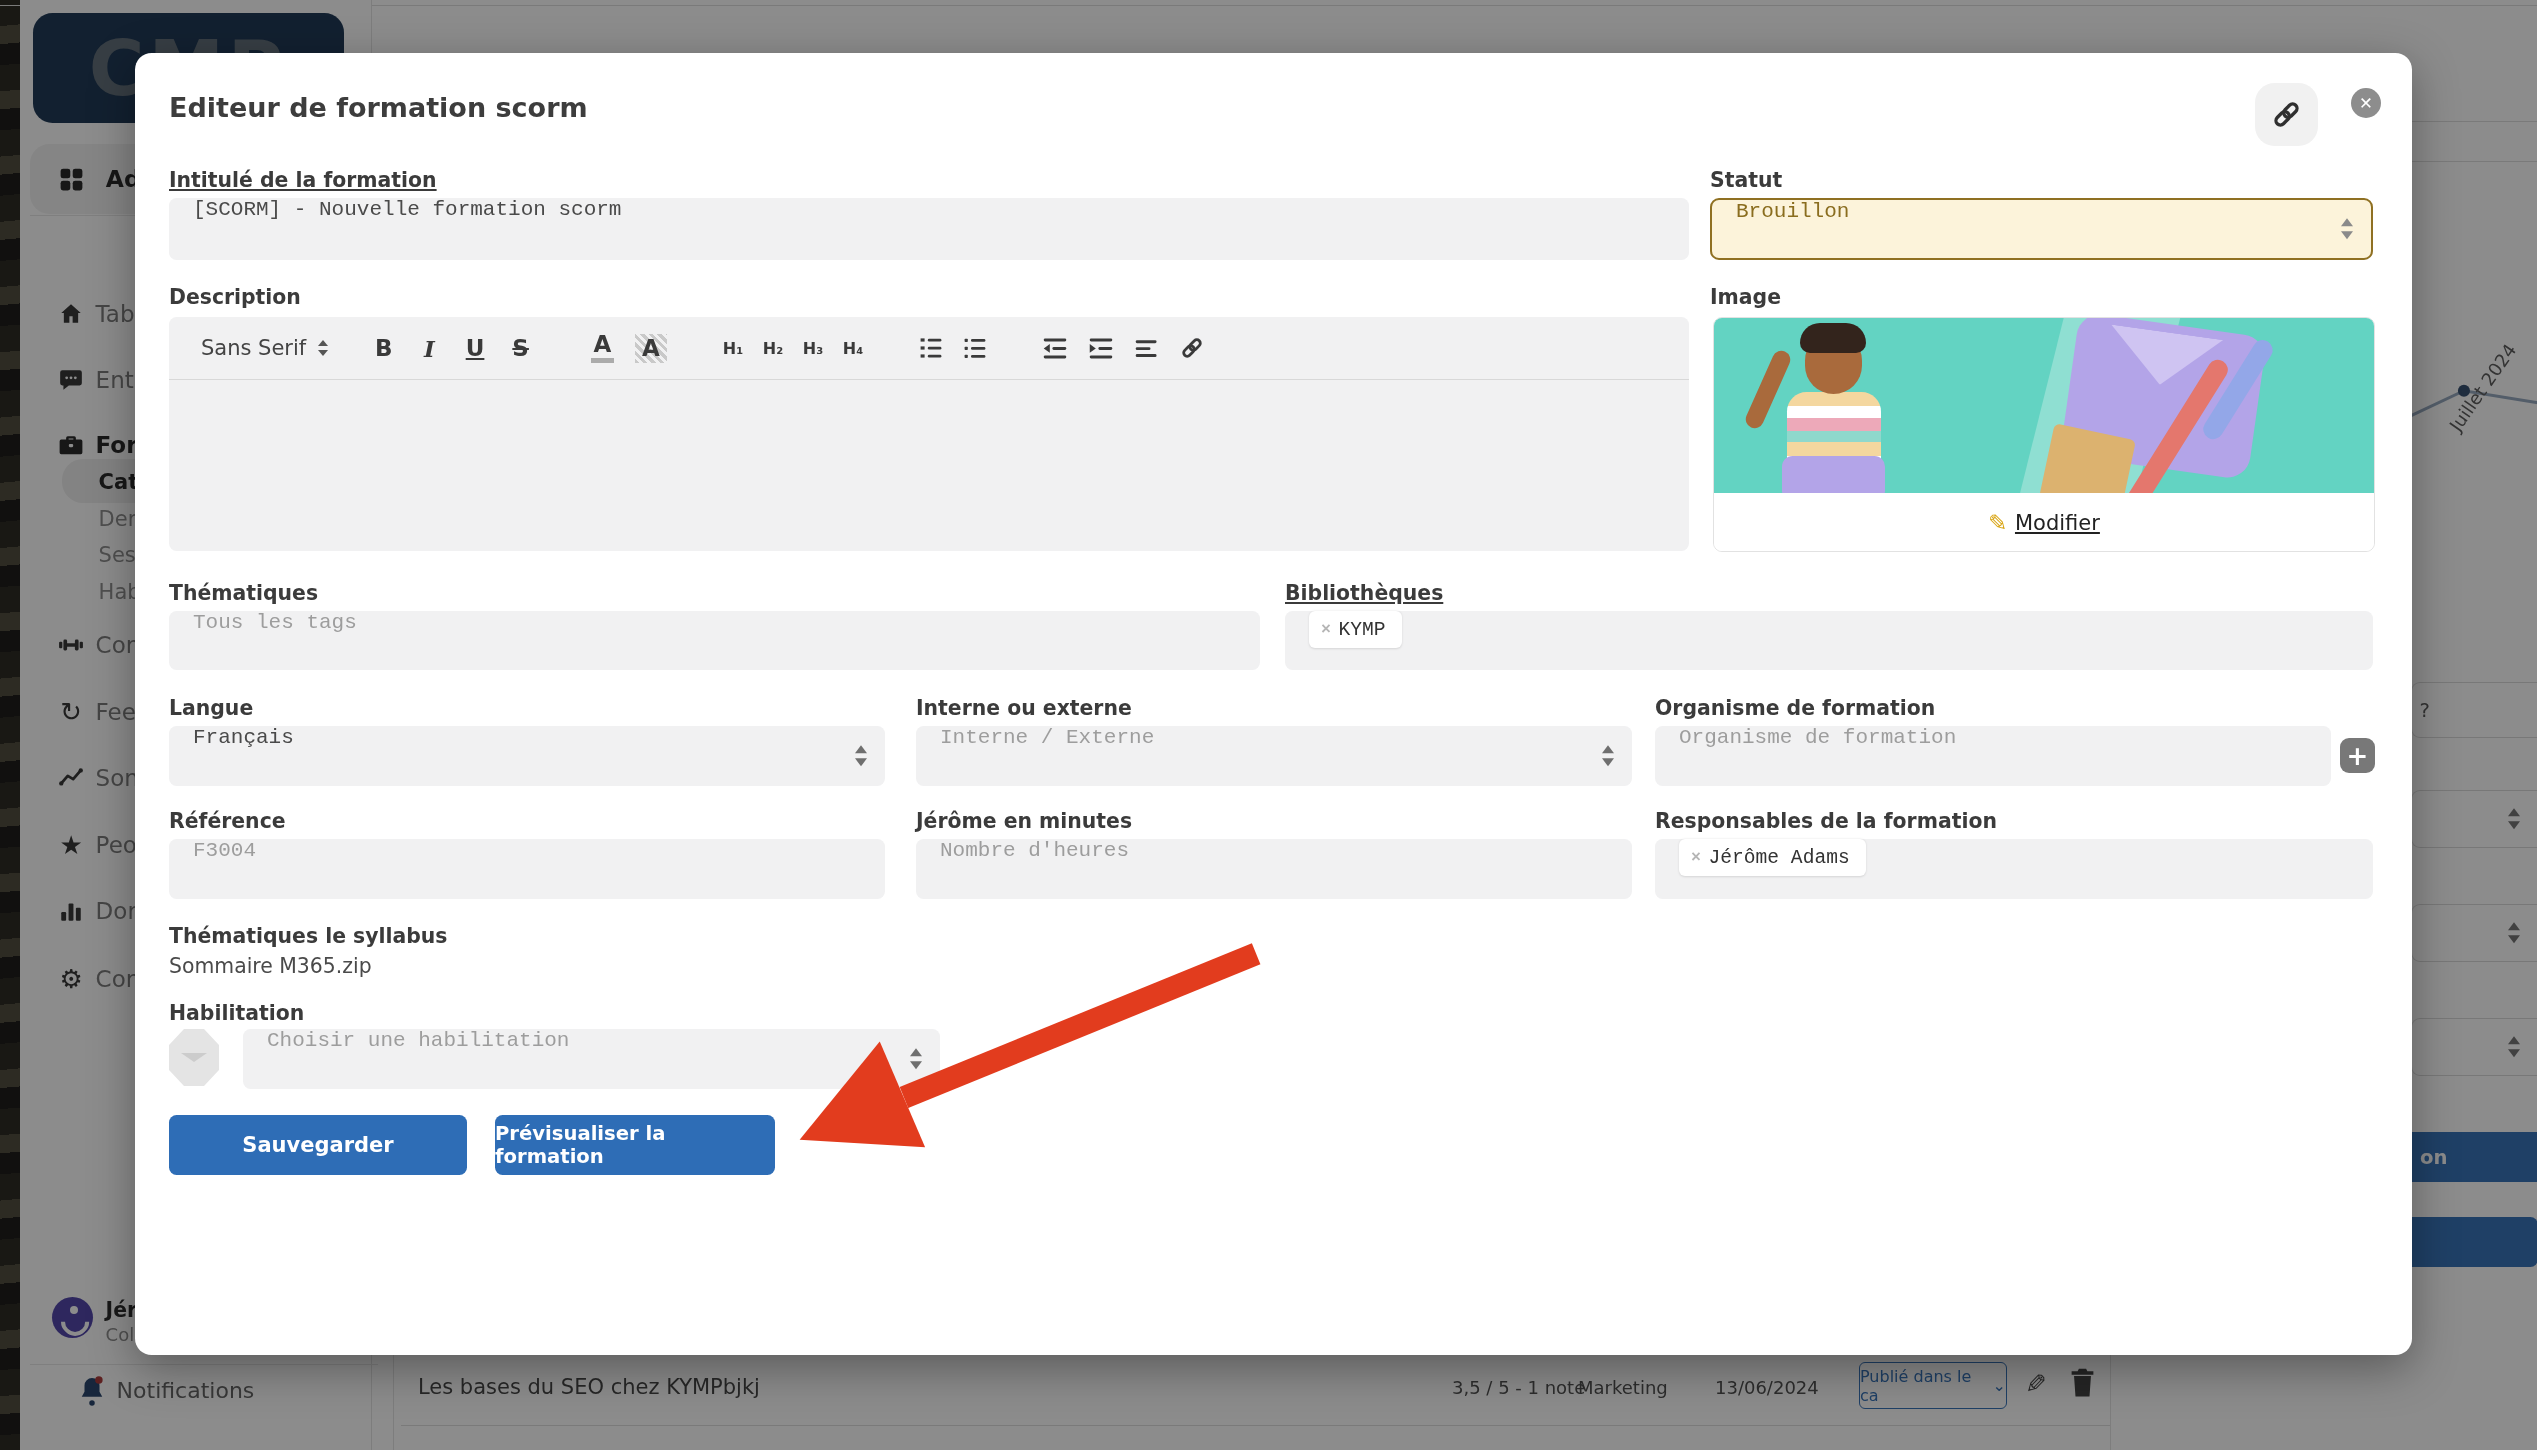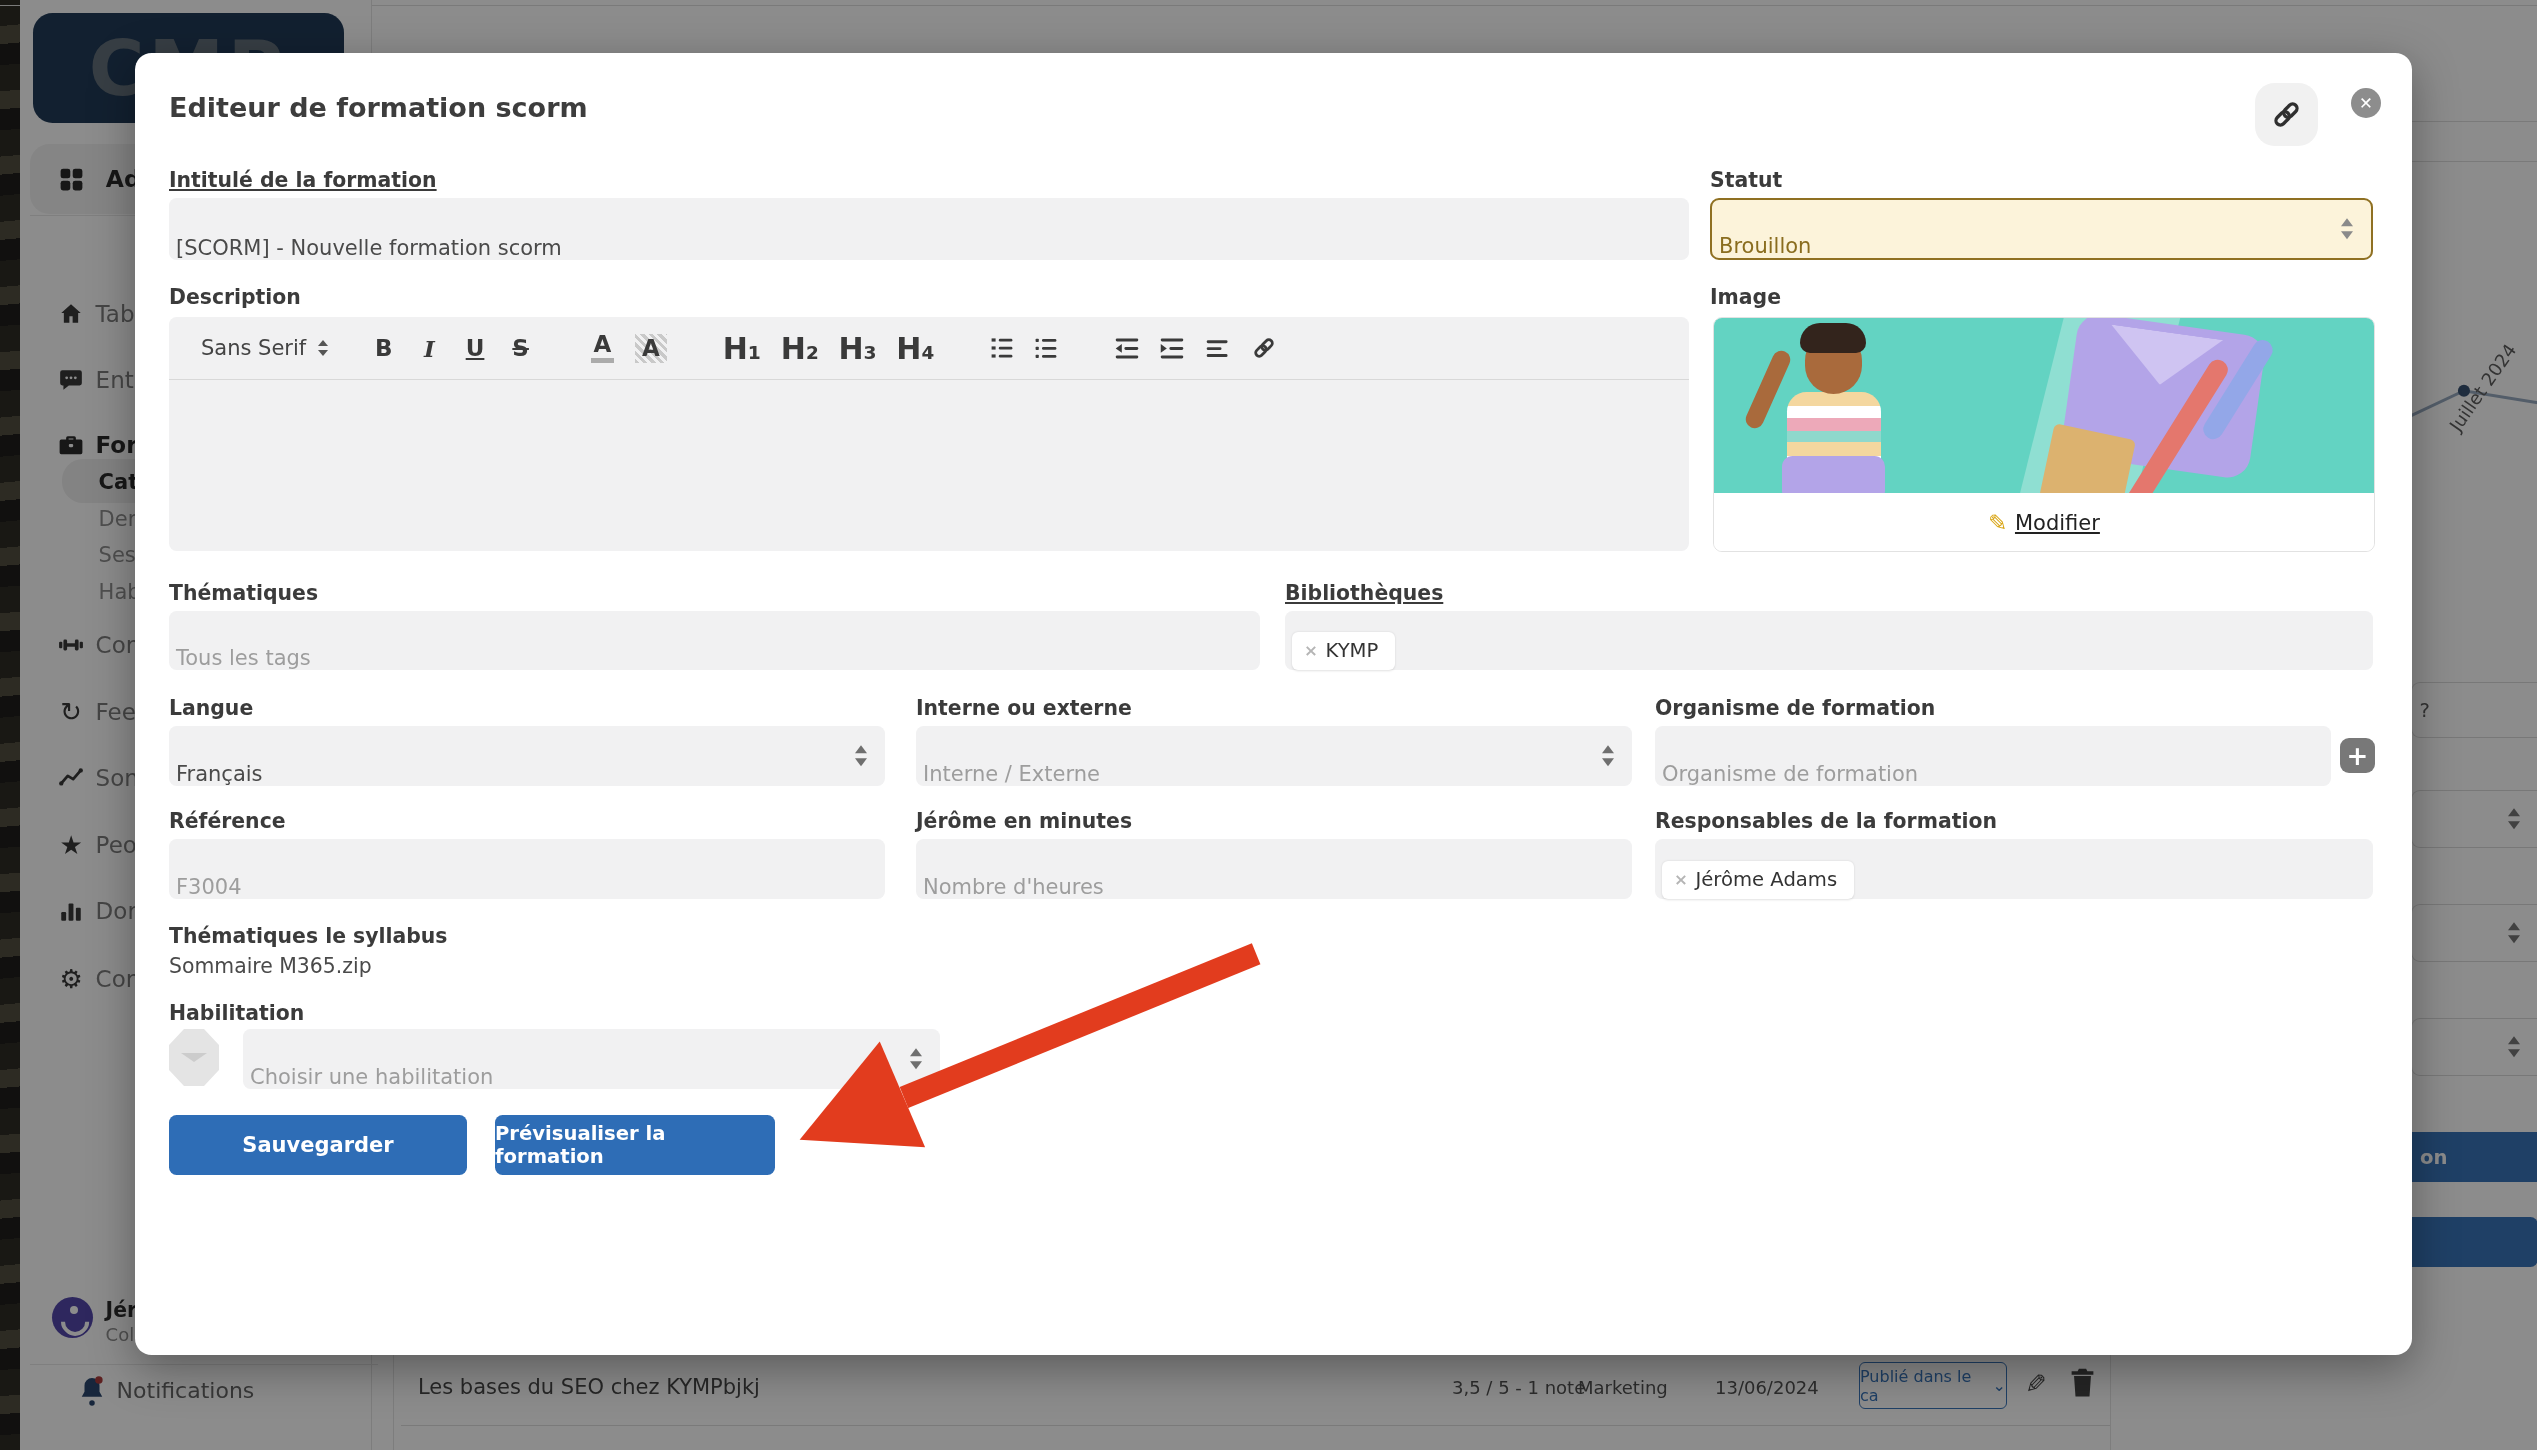--- a/index.html
+++ b/index.html
@@ -59,22 +59,22 @@
 
   
   #modal{position:absolute;left:135px;top:53px;width:2277px;height:1302px;background:#fff;
     border-radius:16.6px;z-index:100;box-shadow:0 13.6px 45px rgba(0,0,0,0.35);}
   .m-title{left:34px;top:39px;font-size:27px;font-weight:700;color:#3d3d3d;}
   .m-linkbtn{left:2120px;top:30px;width:63px;height:63px;background:#f1f1f1;border-radius:19.6px;
     display:flex;align-items:center;justify-content:center;}
   .m-closebtn{left:2216px;top:35px;width:30px;height:30px;background:#8d8d8d;border-radius:50%;
     display:flex;align-items:center;justify-content:center;color:#fff;font-size:16.6px;font-weight:700;}
   .m-label{font-size:20.4px;font-weight:700;color:#3b3b3b;white-space:nowrap;}
-  .m-field{background:#f1f1f2;border-radius:7.6px;display:flex;align-items:flex-end;
-    padding:0 7px;box-sizing:border-box;font-size:21px;color:#4a4a4a;}
+  .m-field{background:#f1f1f2;border-radius:7.6px;display:flex;align-items:flex-start;
+    padding:0 24px;box-sizing:border-box;font-size:21px;color:#4a4a4a;font-family:Liberation Mono, monospace;}
   .ph{color:#9d9d9d;}
   .updown{position:absolute;right:18px;top:50%;transform:translateY(-50%);display:flex;flex-direction:column;gap:5.3px;align-items:center;}
   .updown i{width:0;height:0;border-left:6.8px solid transparent;border-right:6.8px solid transparent;display:block;}
   .updown .up{border-bottom:8.3px solid #6f6f6f;}
   .updown .down{border-top:8.3px solid #6f6f6f;}
   .statut-field{background:#fcf3da;border:2.3px solid #8f7022;border-radius:9px;color:#8a6d1f;}
   .tag{background:#fff;border-radius:6px;box-shadow:0 0.8px 2.3px rgba(0,0,0,0.12);
     display:inline-flex;align-items:center;gap:7.6px;padding:7.6px 16.6px 7.6px 12px;}
   .tag .x{color:#b5b5b5;font-size:16.6px;font-weight:700;}
   .tag .t{color:#333;font-size:19.6px;}
@@ -87,21 +87,21 @@
   .tb-font .updown2 i{width:0;height:0;border-left:5.3px solid transparent;border-right:5.3px solid transparent;display:block;}
   .tb-font .updown2 .up{border-bottom:6.8px solid #555;}
   .tb-font .updown2 .down{border-top:6.8px solid #555;}
   .tb-btn{font-size:23px;font-weight:700;color:#3a3a3a;display:flex;align-items:center;justify-content:center;min-width:26px;}
   .tb-i{font-style:italic;font-family:"DejaVu Serif","Liberation Serif",serif;}
   .tb-u{text-decoration:underline;}
   .tb-s{text-decoration:line-through;}
   .tb-color{flex-direction:column;line-height:1;}
   .tb-color .bar{width:23px;height:5.3px;background:#ababab;margin-top:2.3px;}
   .tb-bg{background:repeating-linear-gradient(45deg,#c9c9c9 0 3px,transparent 3px 6px);padding:1.5px 3px;}
-  .tb-h{font-size:30px;font-weight:700;}
+  .tb-h{font-size:16px;font-weight:700;}
   .tb-gap{width:16.6px;}
   .tb-svg{display:flex;align-items:center;justify-content:center;}
   
   .img-card{border:1.5px solid #e2e2e2;border-radius:9px;overflow:hidden;background:#fff;}
   .illus{position:absolute;left:0;top:0;right:0;height:175px;background:#63d3c2;overflow:hidden;}
   .illus .band{position:absolute;left:325px;top:-30px;width:113px;height:272px;background:#8fdfd2;transform:rotate(14deg);}
   .illus .bag{position:absolute;left:355px;top:6px;width:189px;height:144px;background:#b3a4e8;border-radius:23px;transform:rotate(8deg);}
   .illus .flap{position:absolute;left:393px;top:13.6px;width:113px;height:53px;background:#cfc4f2;
     clip-path:polygon(0 0,100% 0,50% 100%);transform:rotate(8deg);}
   .illus .cube{position:absolute;left:332px;top:113px;width:83px;height:76px;background:#dcb26f;transform:rotate(12deg);border-radius:6px;}

